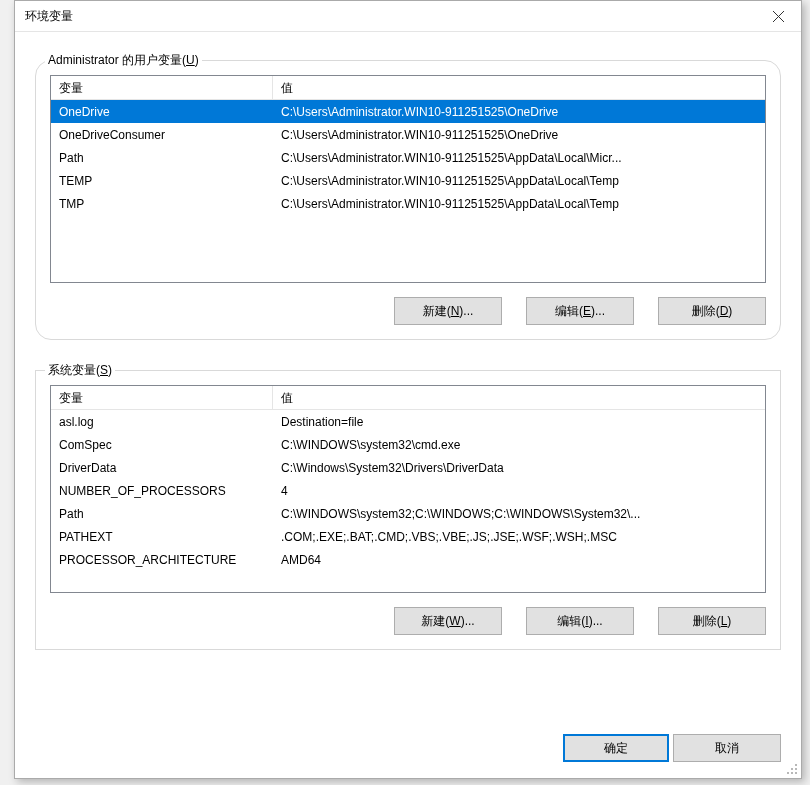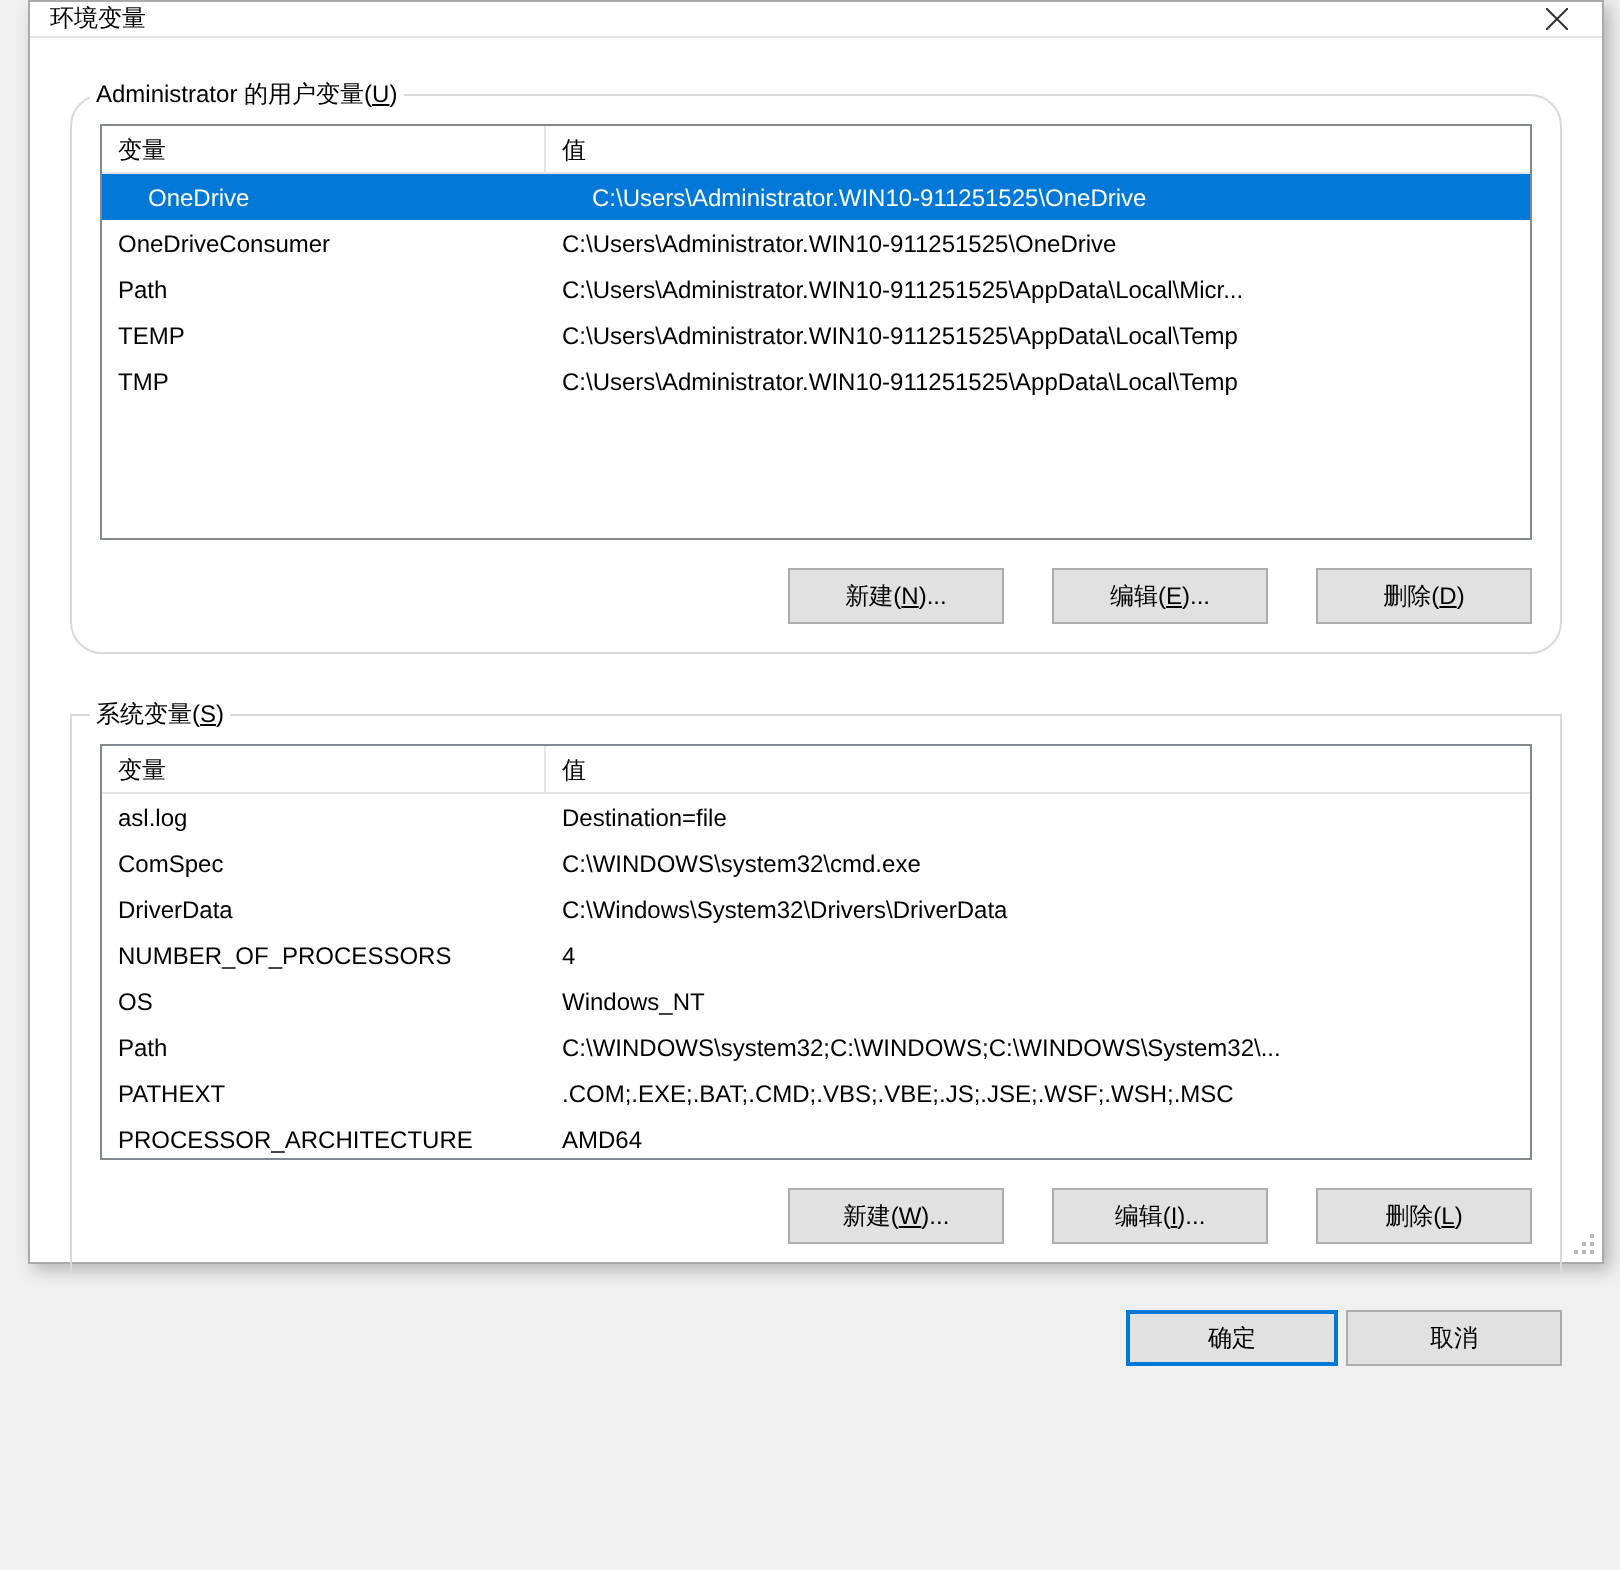--- a/index.html
+++ b/index.html
@@ -10,21 +10,21 @@
     width: 810px;
     height: 785px;
     overflow: hidden;
     position: relative;
   }
   .dialog {
     position: absolute;
     left: 14px;
     top: 0;
     width: 788px;
-    height: 632px;
+    height: 779px;
     background: #ffffff;
     border: 1px solid #aaaaaa;
     box-shadow: 3px 3px 8px rgba(0,0,0,0.25);
     display: flex;
     flex-direction: column;
   }
   .titlebar {
     height: 31px;
     display: flex;
     align-items: center;
@@ -107,21 +107,20 @@
   .tbody::-webkit-scrollbar-thumb { background: #cdcdcd; border: 1px solid #f0f0f0; }
   .tbody::-webkit-scrollbar-button { background: #f0f0f0; height: 17px; display: block; }
   .trow {
     display: flex;
     height: 23px;
     align-items: center;
   }
   .trow.selected {
     background: #0078d7;
     color: #ffffff;
-    padding-left: 15px;
   }
   .td {
     padding: 3px 8px;
     font-size: 12px;
     white-space: nowrap;
     overflow: hidden;
     text-overflow: ellipsis;
   }
   .td.col-var { width: 222px; flex-shrink: 0; }
   .td.col-val { flex: 1; }
@@ -264,24 +263,20 @@
               <div class="td col-var">ComSpec</div>
               <div class="td col-val">C:\WINDOWS\system32\cmd.exe</div>
             </div>
             <div class="trow">
               <div class="td col-var">DriverData</div>
               <div class="td col-val">C:\Windows\System32\Drivers\DriverData</div>
             </div>
             <div class="trow">
               <div class="td col-var">NUMBER_OF_PROCESSORS</div>
               <div class="td col-val">4</div>
-            </div>
-            <div class="trow">
-              <div class="td col-var">OS</div>
-              <div class="td col-val">Windows_NT</div>
             </div>
             <div class="trow">
               <div class="td col-var">Path</div>
               <div class="td col-val">C:\WINDOWS\system32;C:\WINDOWS;C:\WINDOWS\System32\...</div>
             </div>
             <div class="trow">
               <div class="td col-var">PATHEXT</div>
               <div class="td col-val">.COM;.EXE;.BAT;.CMD;.VBS;.VBE;.JS;.JSE;.WSF;.WSH;.MSC</div>
             </div>
             <div class="trow">

